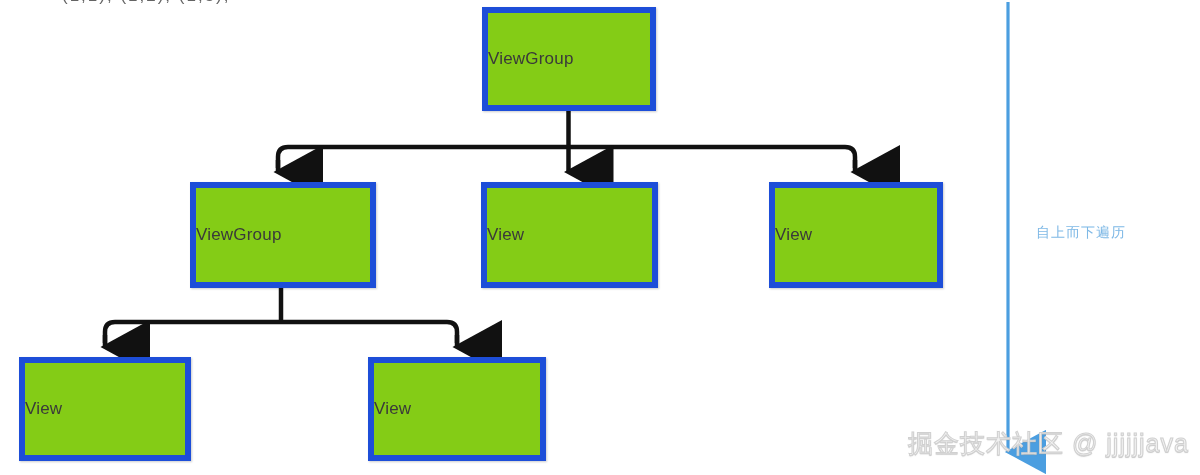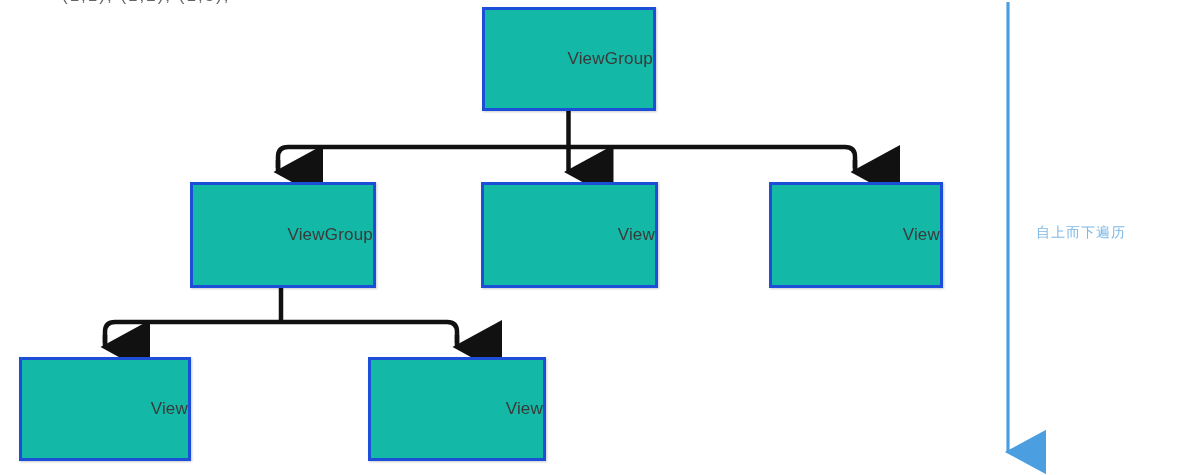--- a/index.html
+++ b/index.html
@@ -24,26 +24,26 @@
     left: 0;
     top: 0;
     width: 1200px;
     height: 475px;
     pointer-events: none;
   }
   
   .node {
     position: absolute;
     box-sizing: border-box;
-    background: #14b8a6;
-    border: 3px solid #1d4ed8;
+    background: #84cc16;
+    border: 6px solid #1d4ed8;
     box-shadow: 1px 1px 2px rgba(0,0,0,0.20);
     display: flex;
     align-items: center;
-    justify-content: flex-end;
+    justify-content: flex-start;
   }
   .node-label {
     font-size: 17px;
     color: #3a3a3a;
     letter-spacing: 0.2px;
     white-space: nowrap;
   }
   
   #node-root      { left: 482px; top: 7px;   width: 174px; height: 104px; }
   
@@ -153,14 +153,15 @@
   <div class="node" id="node-r3c1">
     <span class="node-label">View</span>
   </div>
 
   <div class="node" id="node-r3c2">
     <span class="node-label">View</span>
   </div>
 
   <div id="traversal-label">自上而下遍历</div>
 
+  <div id="watermark">掘金技术社区 @ jjjjjjava</div>
 
 </div>
 
 </body></html>

